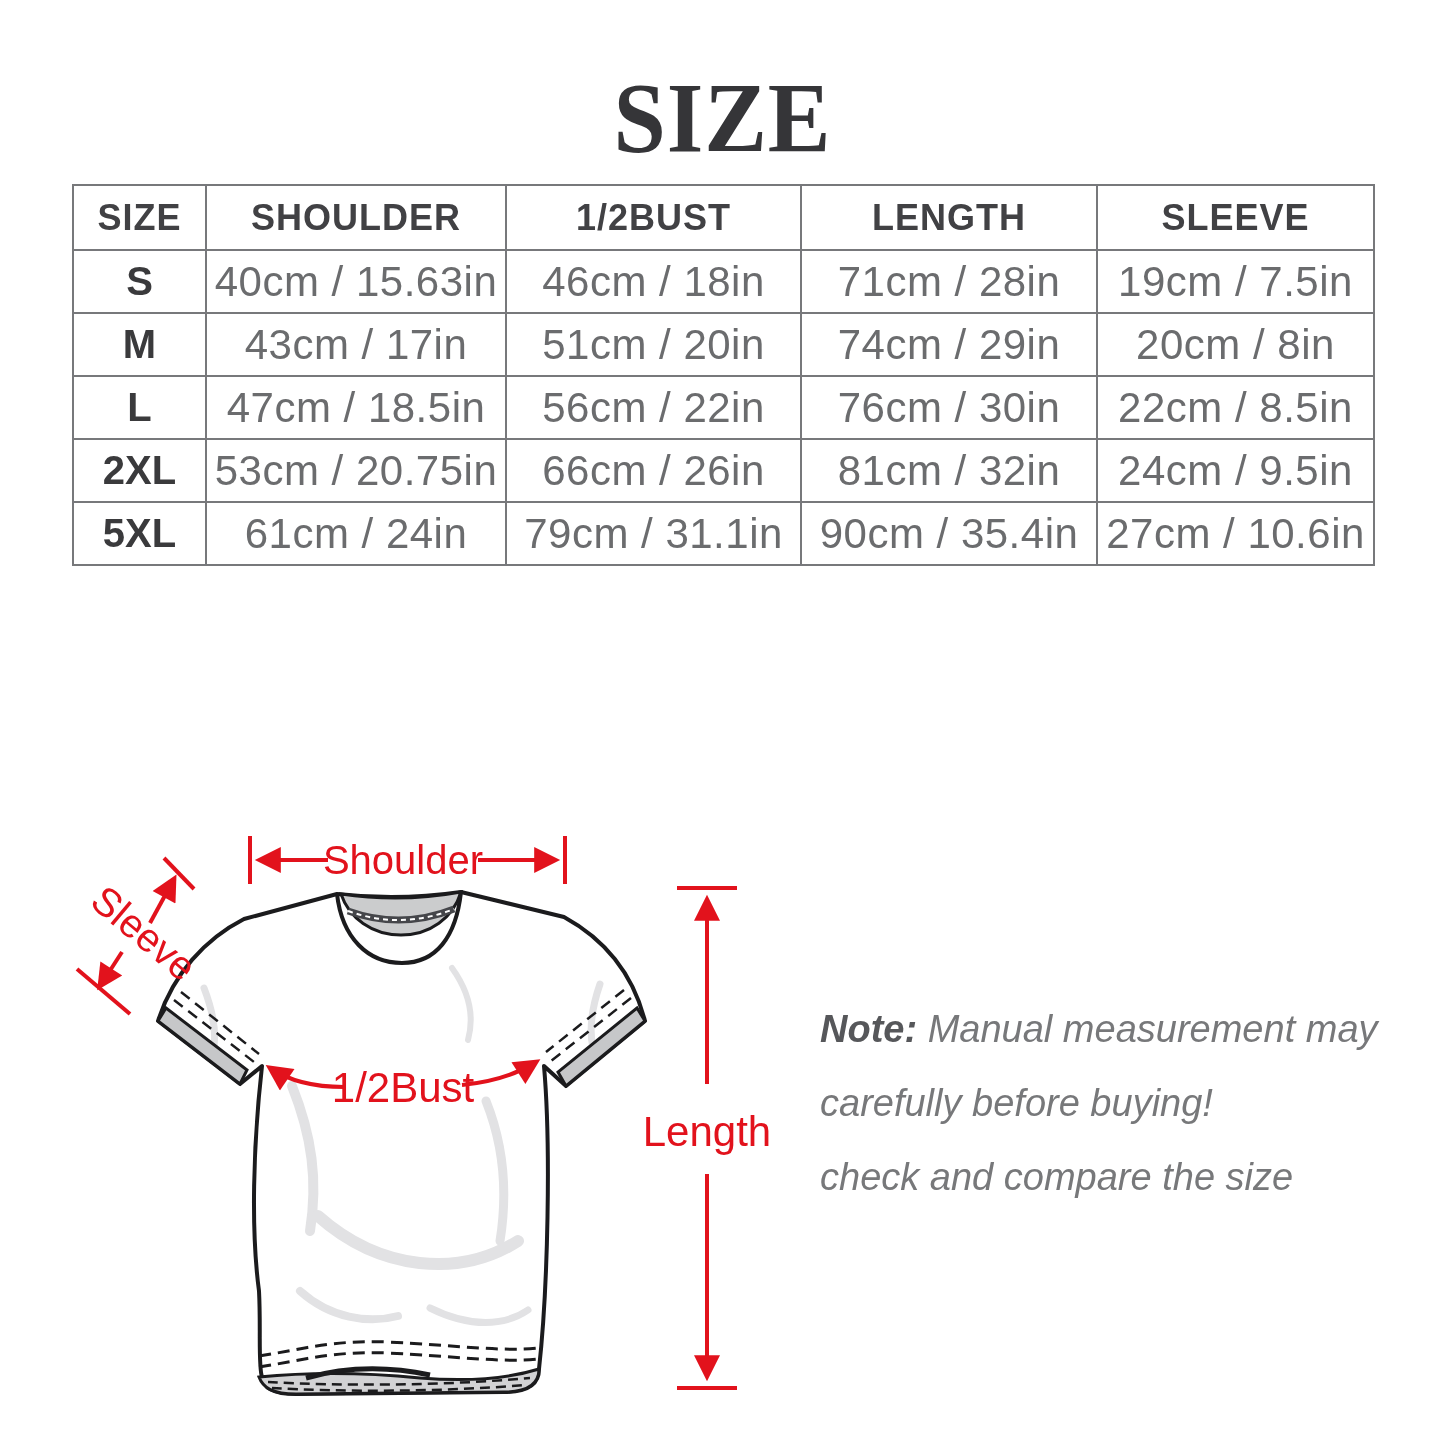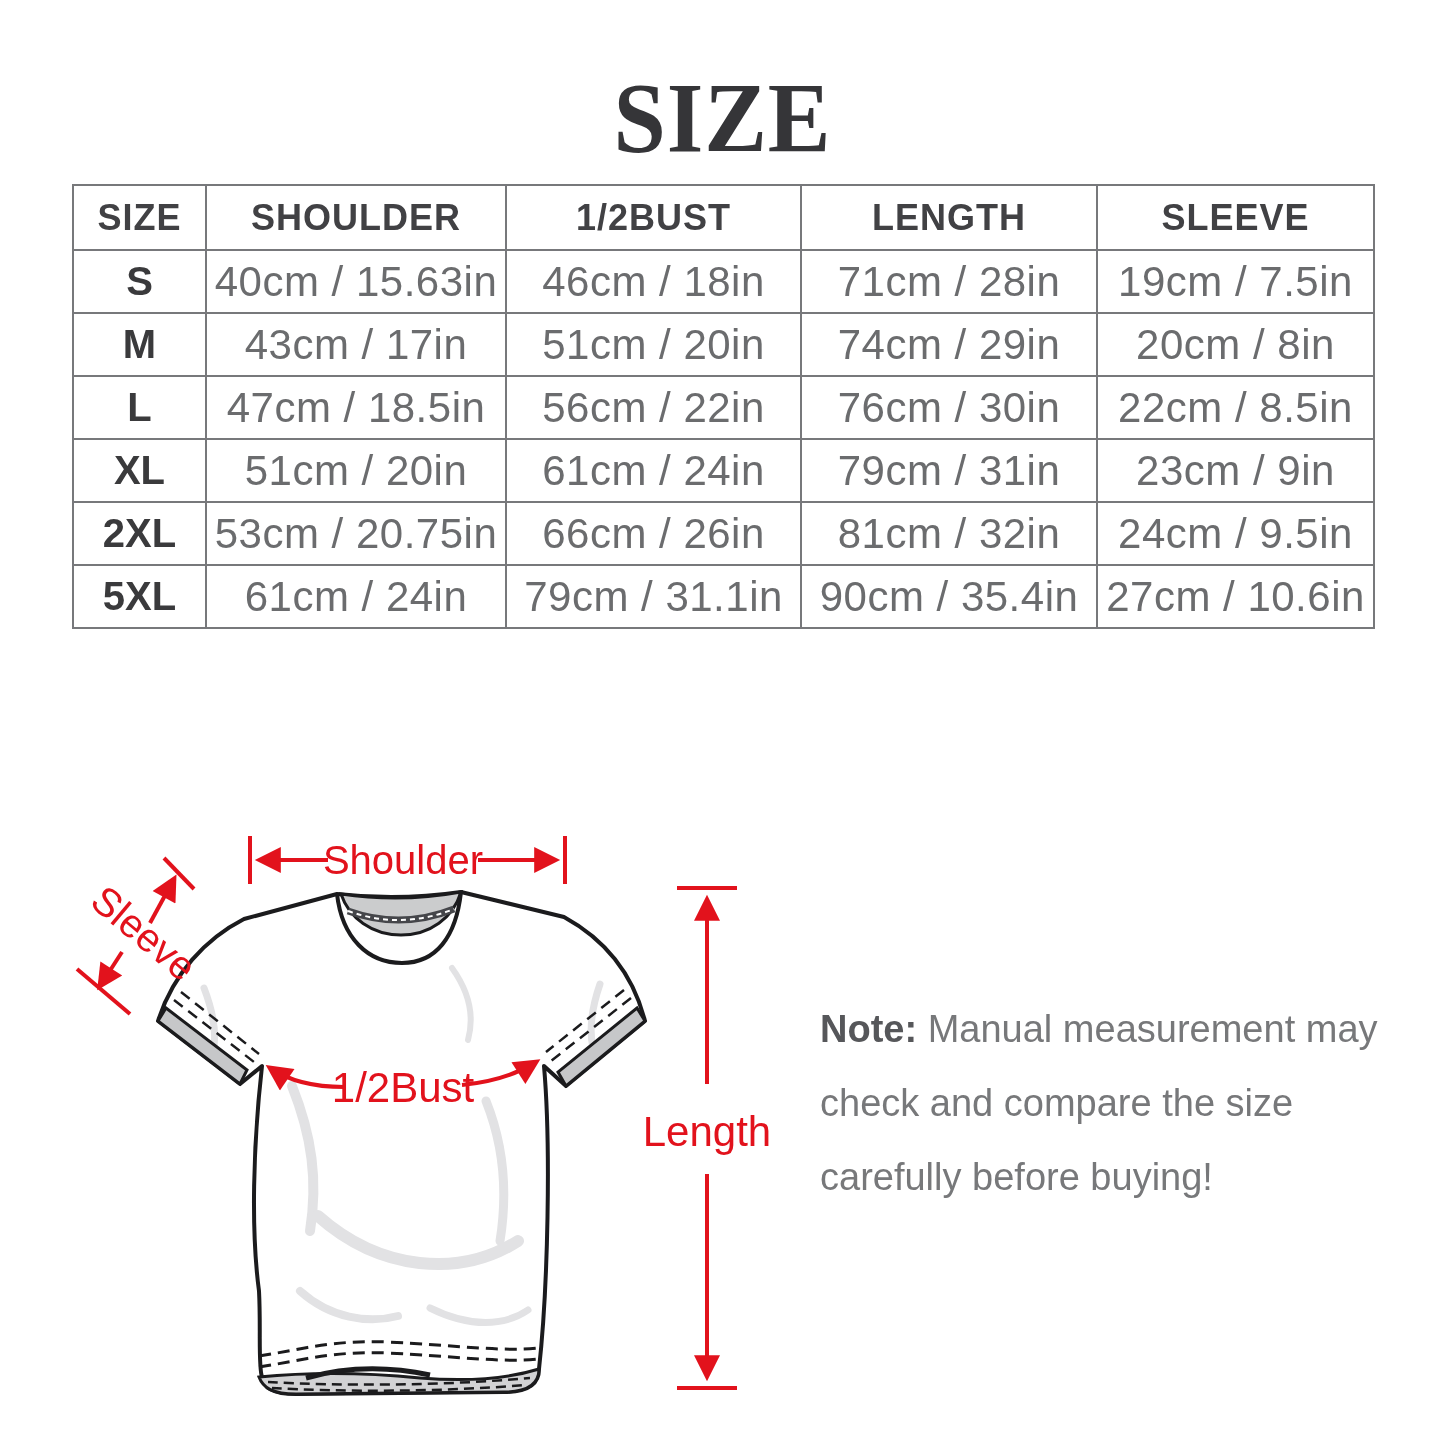--- a/index.html
+++ b/index.html
@@ -79,20 +79,21 @@
     fill: #e2121c;
   }
   .note {
     position: absolute;
     left: 820px;
     top: 966px;
     font-size: 38px;
     line-height: 74px;
     color: #77787a;
     white-space: nowrap;
+    font-style: italic;
   }
   .note .prefix {
     font-weight: bold;
     color: #56575a;
   }
 </style>
 </head>
 <body>
 
 <div class="canvas">
@@ -130,27 +131,20 @@
         <td>51cm / 20in</td>
         <td>74cm / 29in</td>
         <td>20cm / 8in</td>
       </tr>
       <tr>
         <th>L</th>
         <td>47cm / 18.5in</td>
         <td>56cm / 22in</td>
         <td>76cm / 30in</td>
         <td>22cm / 8.5in</td>
-      </tr>
-      <tr>
-        <th>XL</th>
-        <td>51cm / 20in</td>
-        <td>61cm / 24in</td>
-        <td>79cm / 31in</td>
-        <td>23cm / 9in</td>
       </tr>
       <tr>
         <th>2XL</th>
         <td>53cm / 20.75in</td>
         <td>66cm / 26in</td>
         <td>81cm / 32in</td>
         <td>24cm / 9.5in</td>
       </tr>
       <tr>
         <th>5XL</th>
@@ -253,17 +247,17 @@
       <line x1="677" y1="862" x2="737" y2="862"></line>
       <line x1="677" y1="1362" x2="737" y2="1362"></line>
       <line x1="707" y1="1058" x2="707" y2="874" marker-end="url(#arr)"></line>
       <line x1="707" y1="1148" x2="707" y2="1350" marker-end="url(#arr)"></line>
     </g>
     <text class="red-label" x="707" y="1120" text-anchor="middle" style="font-size:42px">Length</text>
   </svg>
 
   <div class="note">
     <div><span class="prefix">Note:</span>&nbsp;<span>Manual measurement may</span></div>
+    <div>carefully before buying!</div>
     <div>check and compare the size</div>
-    <div>carefully before buying!</div>
   </div>
 
 </div>
 
 </body></html>

